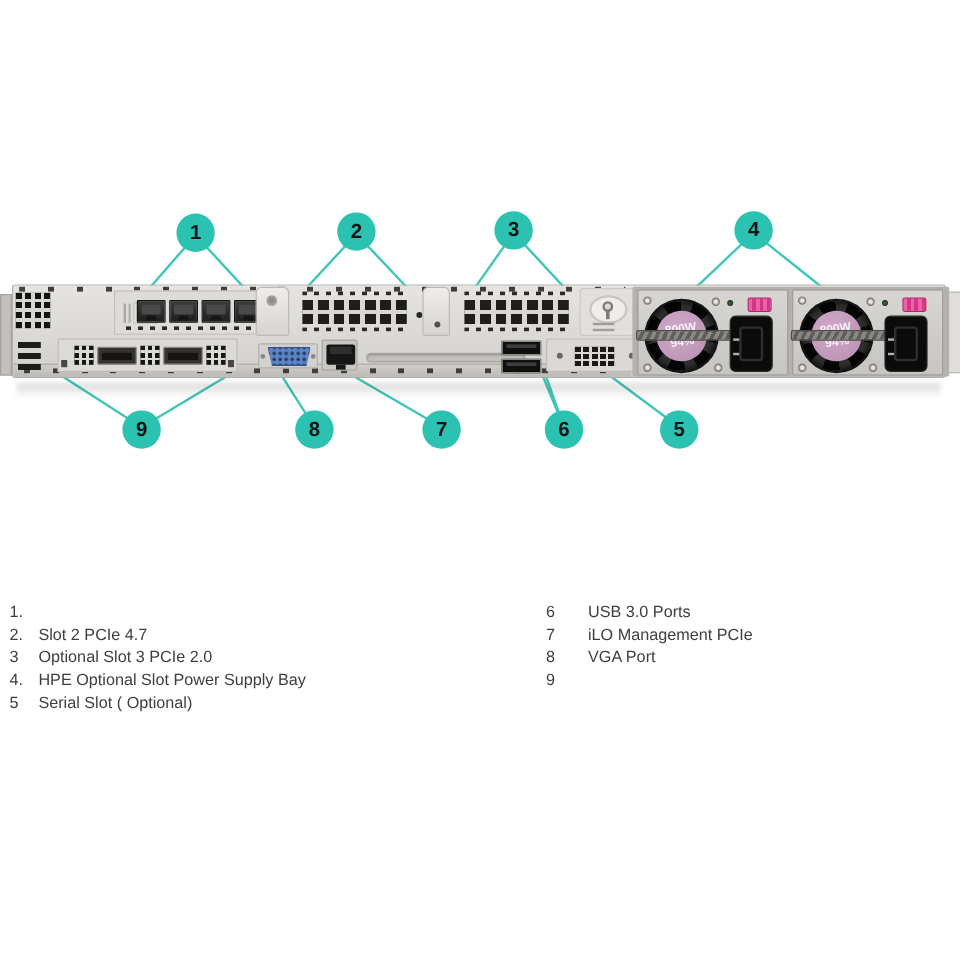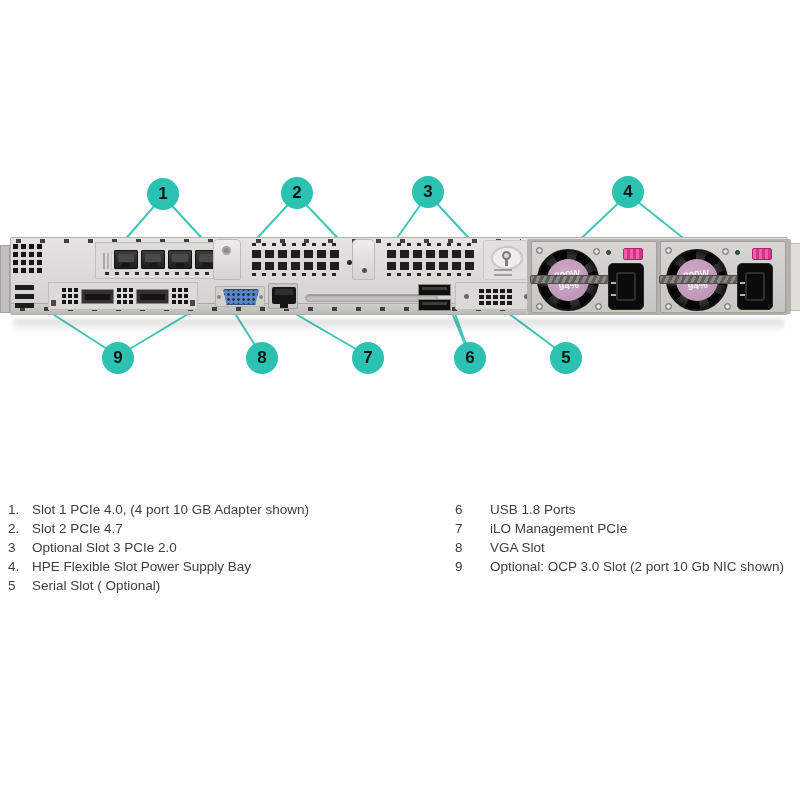--- a/index.html
+++ b/index.html
@@ -329,51 +329,49 @@
   <div class="callout" style="left:246px;top:342px;">
       <span>8</span>
     </div>
   <div class="callout" style="left:102px;top:342px;">
       <span>9</span>
     </div>
 
   <div class="legend-col legend-left">
     <div class="lrow">
       <span class="lnum">1.</span>
-      <span class="ltext">Slot 1 PCIe 4.0, (4 port 10 GB Adapter shown)</span>
     </div>
     <div class="lrow">
       <span class="lnum">2.</span>
       <span class="ltext">Slot 2 PCIe 4.7</span>
     </div>
     <div class="lrow">
       <span class="lnum">3</span>
       <span class="ltext">Optional Slot 3 PCIe 2.0</span>
     </div>
     <div class="lrow">
       <span class="lnum">4.</span>
-      <span class="ltext">HPE Flexible Slot Power Supply Bay</span>
+      <span class="ltext">HPE Optional Slot Power Supply Bay</span>
     </div>
     <div class="lrow">
       <span class="lnum">5</span>
       <span class="ltext">Serial Slot ( Optional)</span>
     </div>
   </div>
   <div class="legend-col legend-right">
     <div class="lrow">
       <span class="lnum">6</span>
-      <span class="ltext">USB 1.8 Ports</span>
+      <span class="ltext">USB 3.0 Ports</span>
     </div>
     <div class="lrow">
       <span class="lnum">7</span>
       <span class="ltext">iLO Management PCIe</span>
     </div>
     <div class="lrow">
       <span class="lnum">8</span>
-      <span class="ltext">VGA Slot</span>
+      <span class="ltext">VGA Port</span>
     </div>
     <div class="lrow">
       <span class="lnum">9</span>
-      <span class="ltext">Optional: OCP 3.0 Slot (2 port 10 Gb NIC shown)</span>
     </div>
   </div>
 
 </div>
 
 </body></html>

